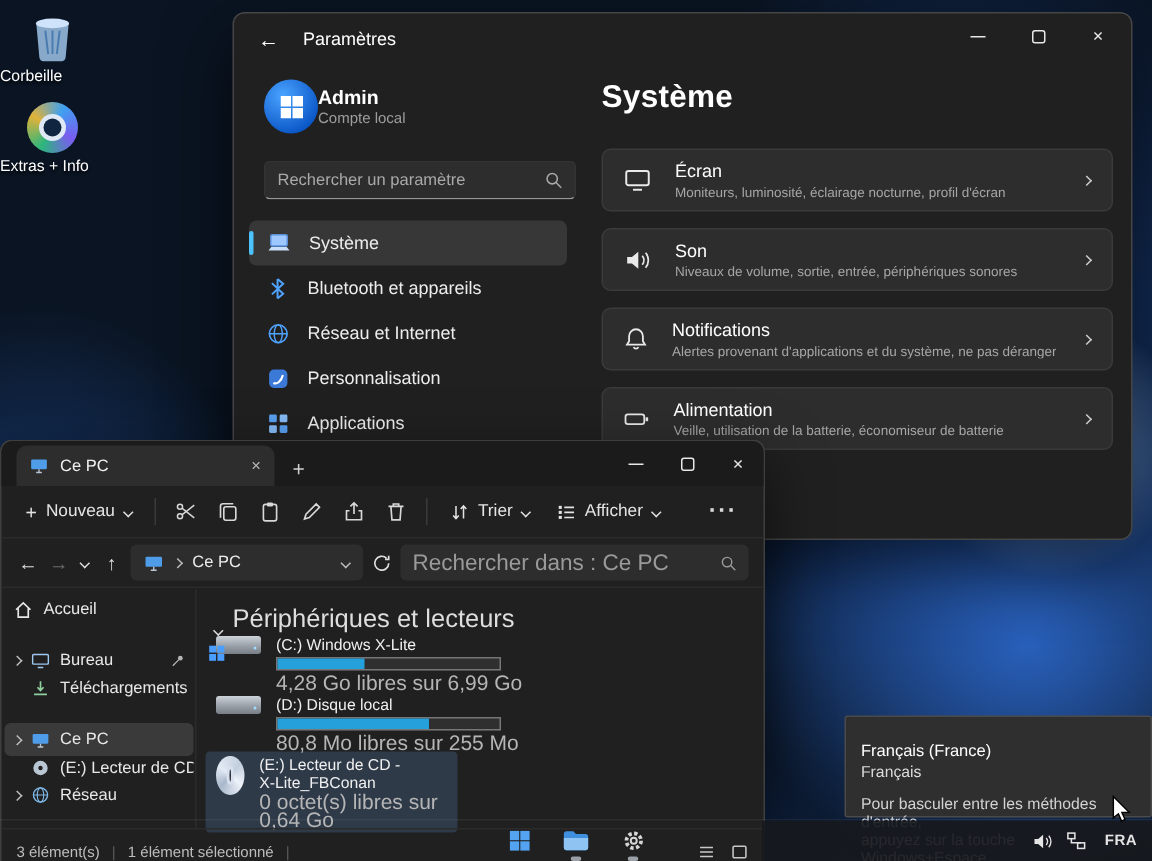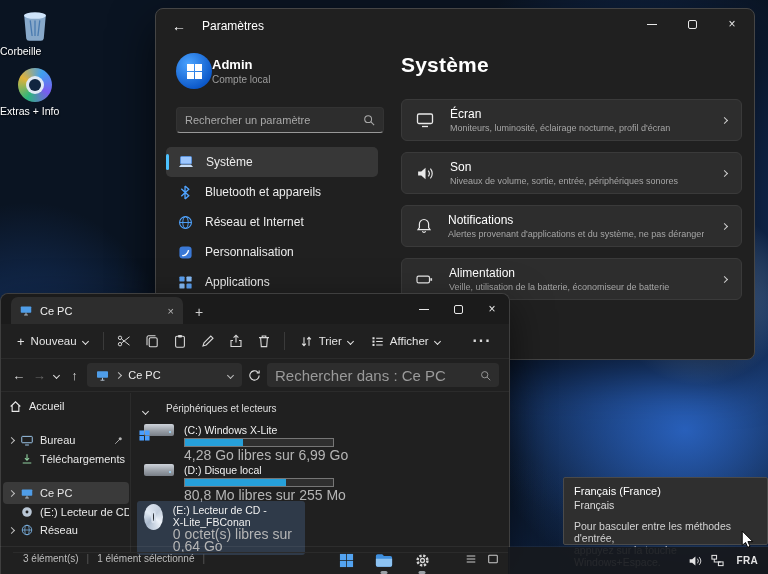--- a/index.html
+++ b/index.html
@@ -72,37 +72,37 @@
 .srch-box{flex:1;height:24px;background:#2d2d2d;border-radius:4px;display:flex;align-items:center;gap:6px;padding:0 8px;color:#9a9a9a}
 .srch-box input{flex:1;background:transparent;border:0;outline:0;color:#cfcfcf;font-size:15px;font-family:Liberation Sans, sans-serif}
 .srch-box input::placeholder{color:#9a9a9a}
 .x-body{position:absolute;top:99px;bottom:22px;left:0;right:0;display:flex}
 .x-side{position:relative;width:130px;border-right:1px solid #2b2b2b;font-size:11px}
 .side-item{position:absolute;left:2px;width:126px;height:22px;display:flex;align-items:center;gap:7px;padding:0 6px;border-radius:4px;color:#e8e8e8;white-space:nowrap;overflow:hidden}
 .side-item.sel{background:#3a3a3a}
 .side-item .chev{flex:0 0 auto;color:#bdbdbd}
 .side-item .pin{margin-left:auto;color:#b5b5b5}
 .x-main{flex:1;position:relative}
-.sec-head{position:absolute;left:12px;top:10px;display:flex;align-items:flex-end;gap:18px;color:#dedede;font-size:10px}
+.sec-head{position:absolute;left:12px;top:10px;display:flex;align-items:flex-end;gap:7px;color:#dedede;font-size:17px}
 .drow{position:absolute;left:6px;display:flex;align-items:flex-start;gap:10px;padding:3px 7px;border-radius:3px}
 .drow .dtext{line-height:12px}
 .dname{font-size:10.5px;color:#f0f0f0}
 .dbar{width:150px;height:9px;background:#2f2f2f;border:1px solid #767676;margin:2px 0}
 .dfill{height:100%;background:#26a0da}
 .dfree{font-size:14px;color:#b5b5b5}
 .drow.sel{background:rgba(110,165,240,.2)}
 .hdd{position:relative;width:30px;height:12px;border-radius:2px;background:linear-gradient(180deg,#ced3da,#9aa0a8 55%,#787e86)}
 .hdd::after{content:'';position:absolute;right:3px;bottom:3px;width:2px;height:2px;border-radius:50%;background:#9fdcff}
 .hdd .wlogo{position:absolute;left:-5px;bottom:-5px}
 .cdrom{position:relative;width:26px;height:26px;border-radius:50%;background:conic-gradient(from 40deg,#c3cedd,#eef3fa 25%,#a9b8cc 50%,#e2eaf4 75%,#c3cedd)}
 .cdrom::after{content:'';position:absolute;inset:9px;border-radius:50%;background:#2a2f36;box-shadow:0 0 0 2px #d7e0ec}
-.x-status{position:absolute;left:12px;right:0;bottom:0;height:22px;border-top:1px solid #2b2b2b;display:flex;align-items:flex-start;gap:8px;padding:0 10px;font-size:10px;color:#bdbdbd}
+.x-status{position:absolute;left:0;right:0;bottom:0;height:22px;border-top:1px solid #2b2b2b;display:flex;align-items:flex-end;gap:8px;padding:0 10px;font-size:10px;color:#bdbdbd}
 .x-status .vviews{margin-left:auto;display:flex;gap:10px;color:#c9c9c9}
 
-#langtip{position:absolute;left:563px;top:477px;width:205px;height:68px;background:#2f2f2f;border:1px solid #4a4a4a;border-radius:2px;z-index:5;color:#e8e8e8;padding:7px 10px;font-size:10.5px;line-height:12px}
+#langtip{position:absolute;left:563px;top:477px;width:205px;height:68px;background:#2f2f2f;border:1px solid #4a4a4a;border-radius:2px;z-index:5;color:#e8e8e8;padding:17px 10px;font-size:10.5px;line-height:12px}
 #langtip .t1{font-size:11px;color:#fff}
 #langtip .t2{margin-top:2px;color:#dcdcdc}
 #langtip .body{margin-top:9px;color:#d2d2d2}
 
 #taskbar{position:absolute;left:0;right:0;top:546px;height:28px;z-index:6;border-top:1px solid rgba(255,255,255,.06)}
 .tb-rightbg{position:absolute;left:508px;right:0;top:0;bottom:0;background:rgba(23,25,29,.92)}
 .tb-center{position:absolute;left:0;right:0;top:0;bottom:0;display:flex;align-items:center;justify-content:center;gap:12px}
 .tk{position:relative;width:26px;height:26px;display:flex;align-items:center;justify-content:center;border-radius:4px}
 .tk.open::after{content:'';position:absolute;bottom:0;left:50%;transform:translateX(-50%);width:7px;height:3px;border-radius:2px;background:#9aa0a6}
 .tb-tray{position:absolute;right:6px;top:0;bottom:0;display:flex;align-items:center;gap:9px;color:#e4e4e4}

